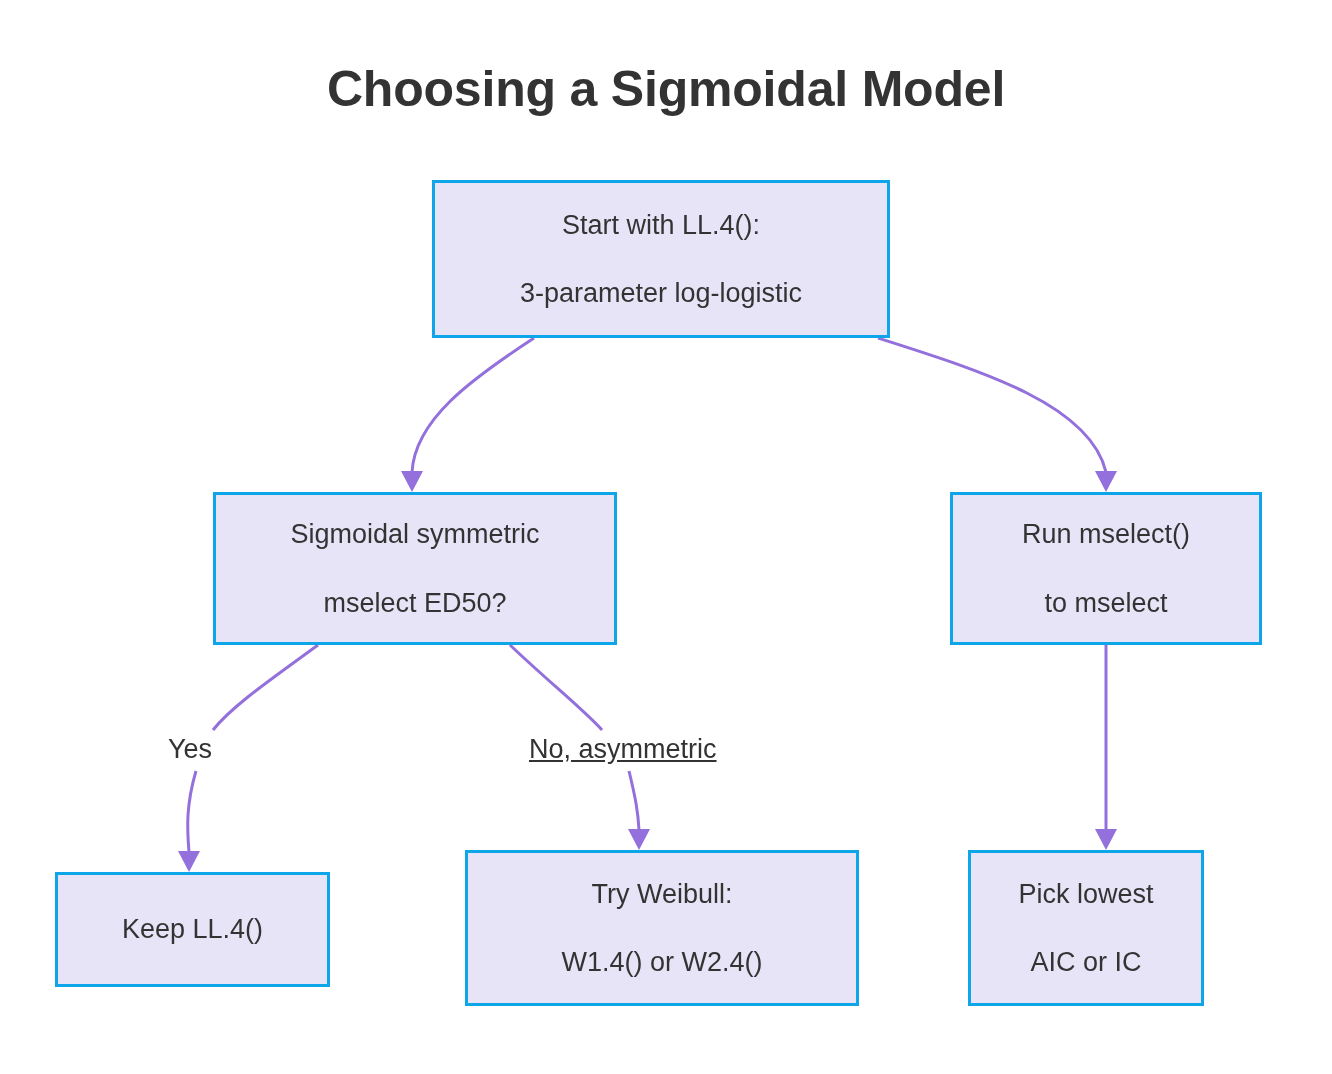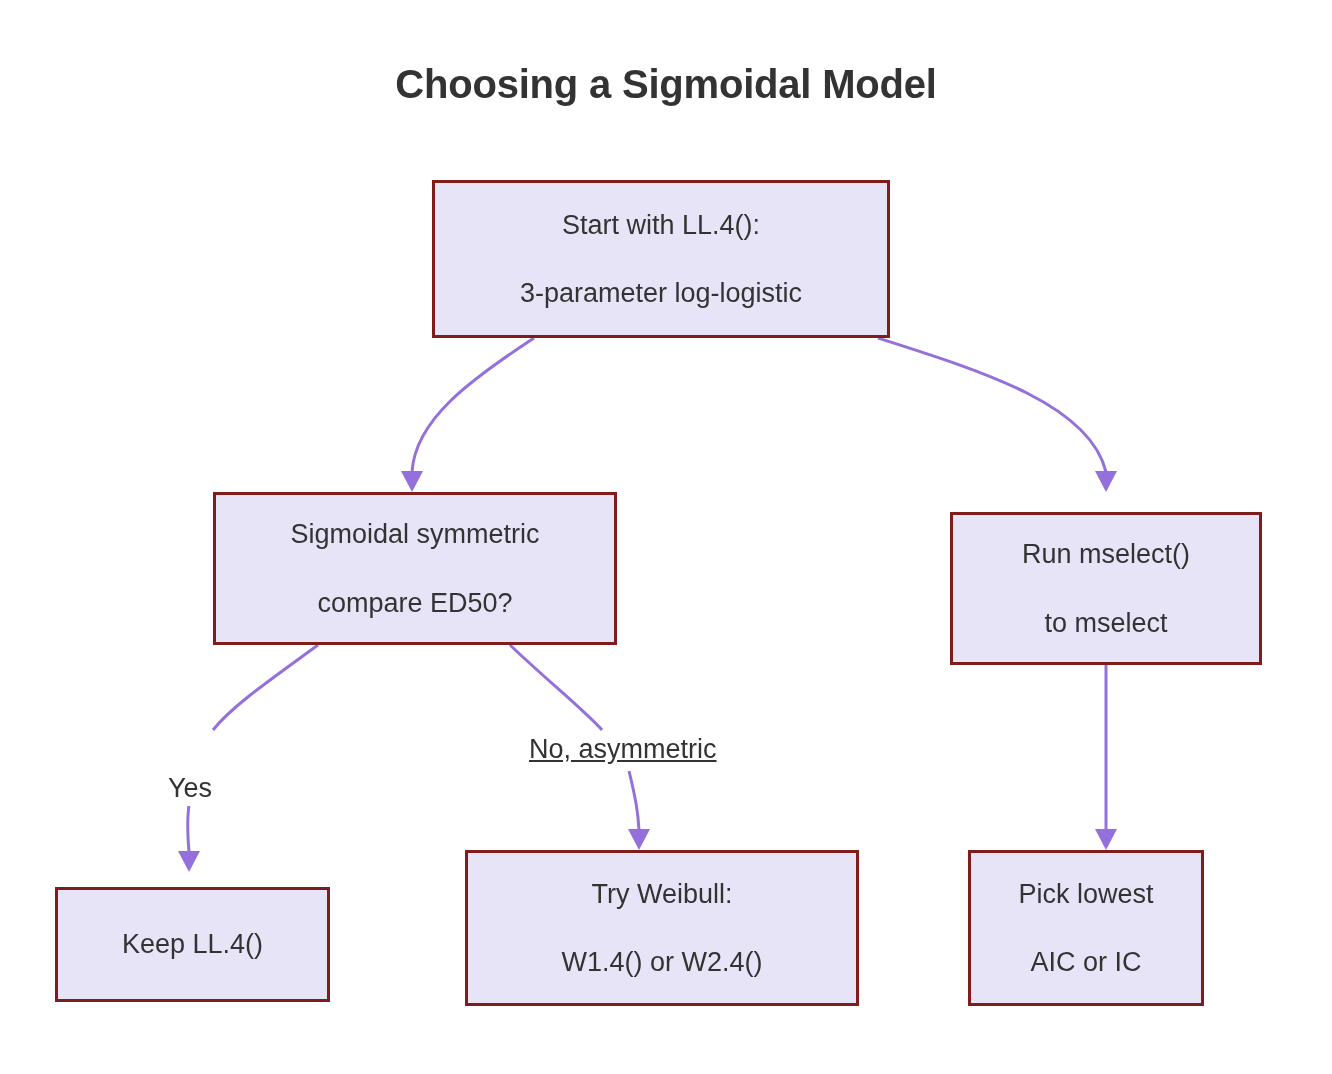--- a/index.html
+++ b/index.html
@@ -19,21 +19,21 @@
     position: relative;
     width: 1332px;
     height: 1074px;
   }
   .diagram-title {
     position: absolute;
     left: 0;
     top: 62px;
     width: 1332px;
     text-align: center;
-    font-size: 40px;
+    font-size: 50px;
     font-weight: bold;
     color: #333333;
     letter-spacing: -0.2px;
     line-height: 1.1;
     white-space: nowrap;
   }
   svg.edge-layer {
     position: absolute;
     left: 0;
     top: 0;
@@ -47,21 +47,21 @@
     stroke-width: 3;
   }
   .edge-head {
     fill: #9370db;
     stroke: none;
   }
   .node {
     position: absolute;
     box-sizing: border-box;
     background: #e8e4f7;
-    border: 3px solid #7f1d1d;
+    border: 3px solid #0ea5e9;
     display: flex;
     flex-direction: column;
     align-items: center;
     justify-content: center;
     text-align: center;
     font-size: 27px;
     line-height: 1.78;
     color: #333333;
     white-space: nowrap;
     gap: 20px;
@@ -74,26 +74,26 @@
     font-size: 27px;
     color: #333333;
     background: #ffffff;
     padding: 2px 4px;
     white-space: nowrap;
     line-height: 1.2;
   }
   
   #node-start        { left: 432px; top: 180px;  width: 458px; height: 158px; }
   #node-residuals    { left: 213px; top: 492px;  width: 404px; height: 153px; }
-  #node-mselect      { left: 950px; top: 512px;  width: 312px; height: 153px; text-align: center; }
-  #node-keep         { left: 55px;  top: 872px;  width: 275px; height: 115px; margin-top: 15px; }
+  #node-mselect      { left: 950px; top: 492px;  width: 312px; height: 153px; text-align: center; }
+  #node-keep         { left: 55px;  top: 872px;  width: 275px; height: 115px; }
   #node-weibull      { left: 465px; top: 850px;  width: 394px; height: 156px; }
   #node-pick         { left: 968px; top: 850px;  width: 236px; height: 156px; }
   
-  #label-yes         { left: 164px; top: 770px; }
+  #label-yes         { left: 164px; top: 731px; }
   #label-no          { left: 525px; top: 731px; text-decoration: underline; }
 </style>
 </head>
 <body>
 
 <div id="stage">
 
   <div class="diagram-title">Choosing a Sigmoidal Model</div>
 
   <svg class="edge-layer" viewBox="0 0 1332 1074" xmlns="http://www.w3.org/2000/svg">
@@ -126,21 +126,21 @@
     </g>
   </svg>
 
   <div class="node" id="node-start">
     <span class="line">Start with LL.4():</span>
     <span class="line">3-parameter log-logistic</span>
   </div>
 
   <div class="node" id="node-residuals">
     <span class="line">Sigmoidal symmetric</span>
-    <span class="line">compare ED50?</span>
+    <span class="line">mselect ED50?</span>
   </div>
 
   <div class="node" id="node-mselect">
     <span class="line">Run mselect()</span>
     <span class="line">to mselect</span>
   </div>
 
   <div class="node" id="node-keep">
     <span class="line">Keep LL.4()</span>
   </div>

